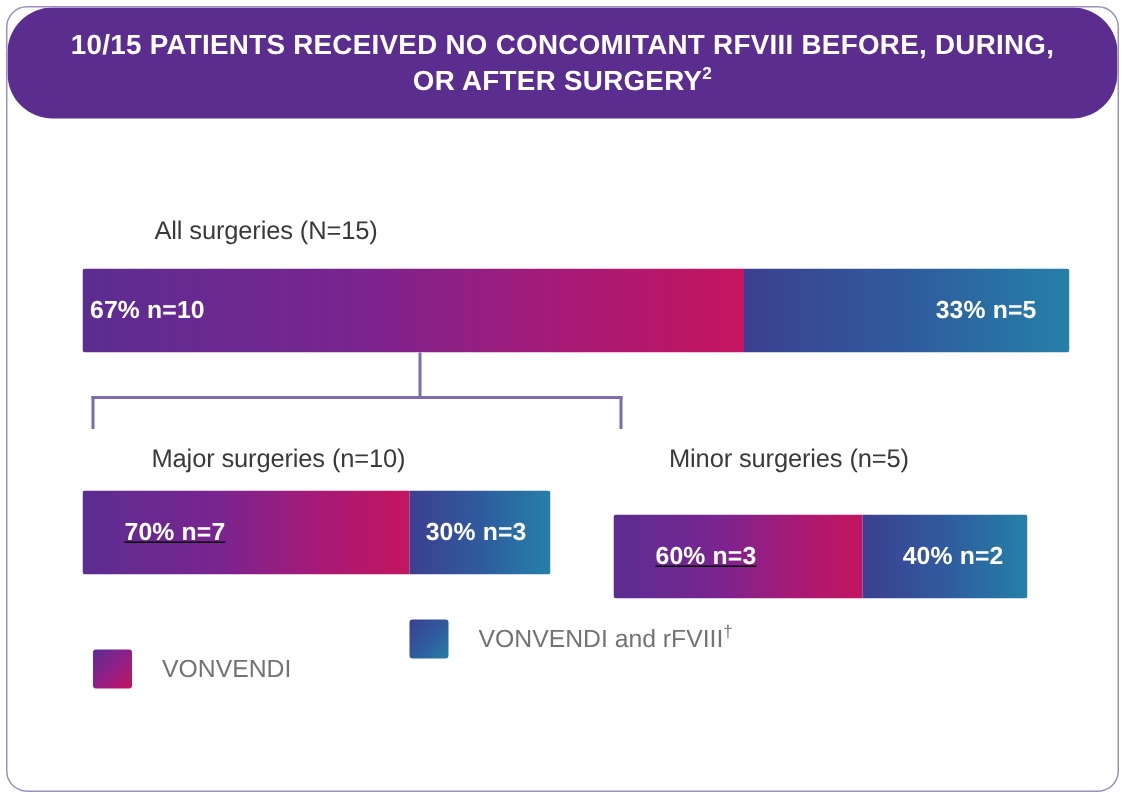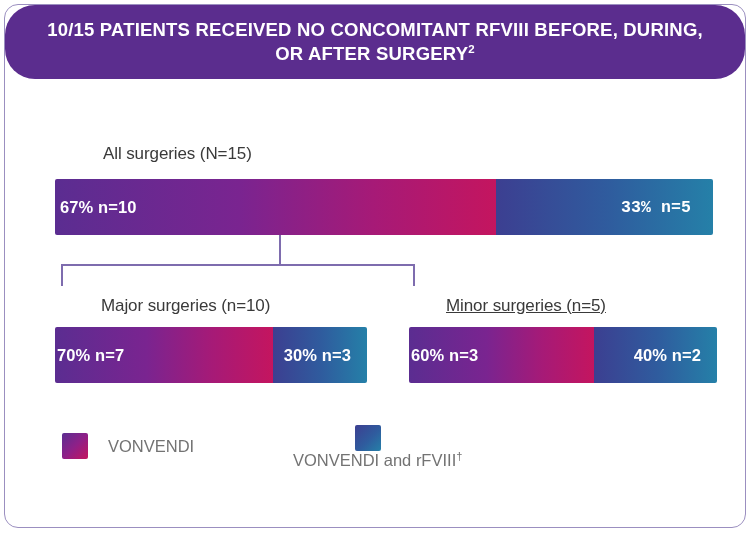--- a/index.html
+++ b/index.html
@@ -84,21 +84,21 @@
   .seg-vonvendi {
     background: linear-gradient(90deg, #5b2d91 0%, #7a2490 42%, #a61a77 72%, #c4155f 100%);
     justify-content: flex-start;
     padding-left: 5px;
   }
   .seg-combo {
     background: linear-gradient(90deg, #3c3f91 0%, #2f5c9e 52%, #2580a8 100%);
     justify-content: flex-end;
     padding-right: 22px;
   }
-  .bar-sub .seg-vonvendi { padding-left: 2px; }
+  .bar-sub .seg-vonvendi { padding-left: 28px; text-decoration: underline; }
   .bar-sub .seg-combo { padding-right: 16px; }
   .seg-label {
     color: #ffffff;
     font-size: 16.5px;
     font-weight: bold;
     letter-spacing: 0.1px;
     white-space: nowrap;
   }
 
   .connector {
@@ -146,56 +146,56 @@
     <div class="header">
       <div class="header-title"><span>10/15 PATIENTS RECEIVED NO CONCOMITANT rFVIII BEFORE, DURING, OR AFTER SURGERY</span><sup>2</sup></div>
     </div>
 
     <div class="group-label" style="left:98px; top:139px;">All surgeries (N=15)</div>
 
     <div class="bar" style="left:50px; top:174px; width:658px;">
       <div class="seg seg-vonvendi" style="width:67%;">
         <span class="seg-label">67% n=10</span>
       </div>
-      <div class="seg seg-combo" style="width:33%;font-family:Liberation Mono, monospace;">
+      <div class="seg seg-combo" style="width:33%;">
         <span class="seg-label">33% n=5</span>
       </div>
     </div>
 
     <div class="connector conn-v" style="left:274px; top:230px; height:30px;"></div>
     <div class="connector conn-h" style="left:56px; top:259px; width:354px;"></div>
     <div class="connector conn-v" style="left:56px; top:259px; height:22px;"></div>
     <div class="connector conn-v" style="left:408px; top:259px; height:22px;"></div>
 
     <div class="group-label" style="left:96px; top:291px;">Major surgeries (n=10)</div>
 
     <div class="bar bar-sub" style="left:50px; top:322px; width:312px;">
       <div class="seg seg-vonvendi" style="width:70%;">
         <span class="seg-label">70% n=7</span>
       </div>
       <div class="seg seg-combo" style="width:30%;justify-content:flex-end;">
         <span class="seg-label">30% n=3</span>
       </div>
     </div>
 
-    <div class="group-label" style="left:441px; top:291px;text-decoration:underline;">Minor surgeries (n=5)</div>
-
-    <div class="bar bar-sub" style="left:404px; top:322px; width:308px;text-align:right;">
+    <div class="group-label" style="left:441px; top:291px;">Minor surgeries (n=5)</div>
+
+    <div class="bar bar-sub" style="left:404px; top:338px; width:276px;text-align:right;">
       <div class="seg seg-vonvendi" style="width:60%;">
         <span class="seg-label">60% n=3</span>
       </div>
       <div class="seg seg-combo" style="width:40%;">
         <span class="seg-label">40% n=2</span>
       </div>
     </div>
 
     <div class="legend" style="left:57px; top:428px;">
       <div class="legend-swatch sw-vonvendi"></div>
       <div class="legend-label"><span>VONVENDI</span><sup></sup></div>
     </div>
 
-    <div class="legend" style="left:268px; top:420px;flex-direction:column;">
+    <div class="legend" style="left:268px; top:408px;">
       <div class="legend-swatch sw-combo"></div>
       <div class="legend-label"><span>VONVENDI and rFVIII</span><sup>†</sup></div>
     </div>
 
   </div>
 </div>
 
 </body></html>

